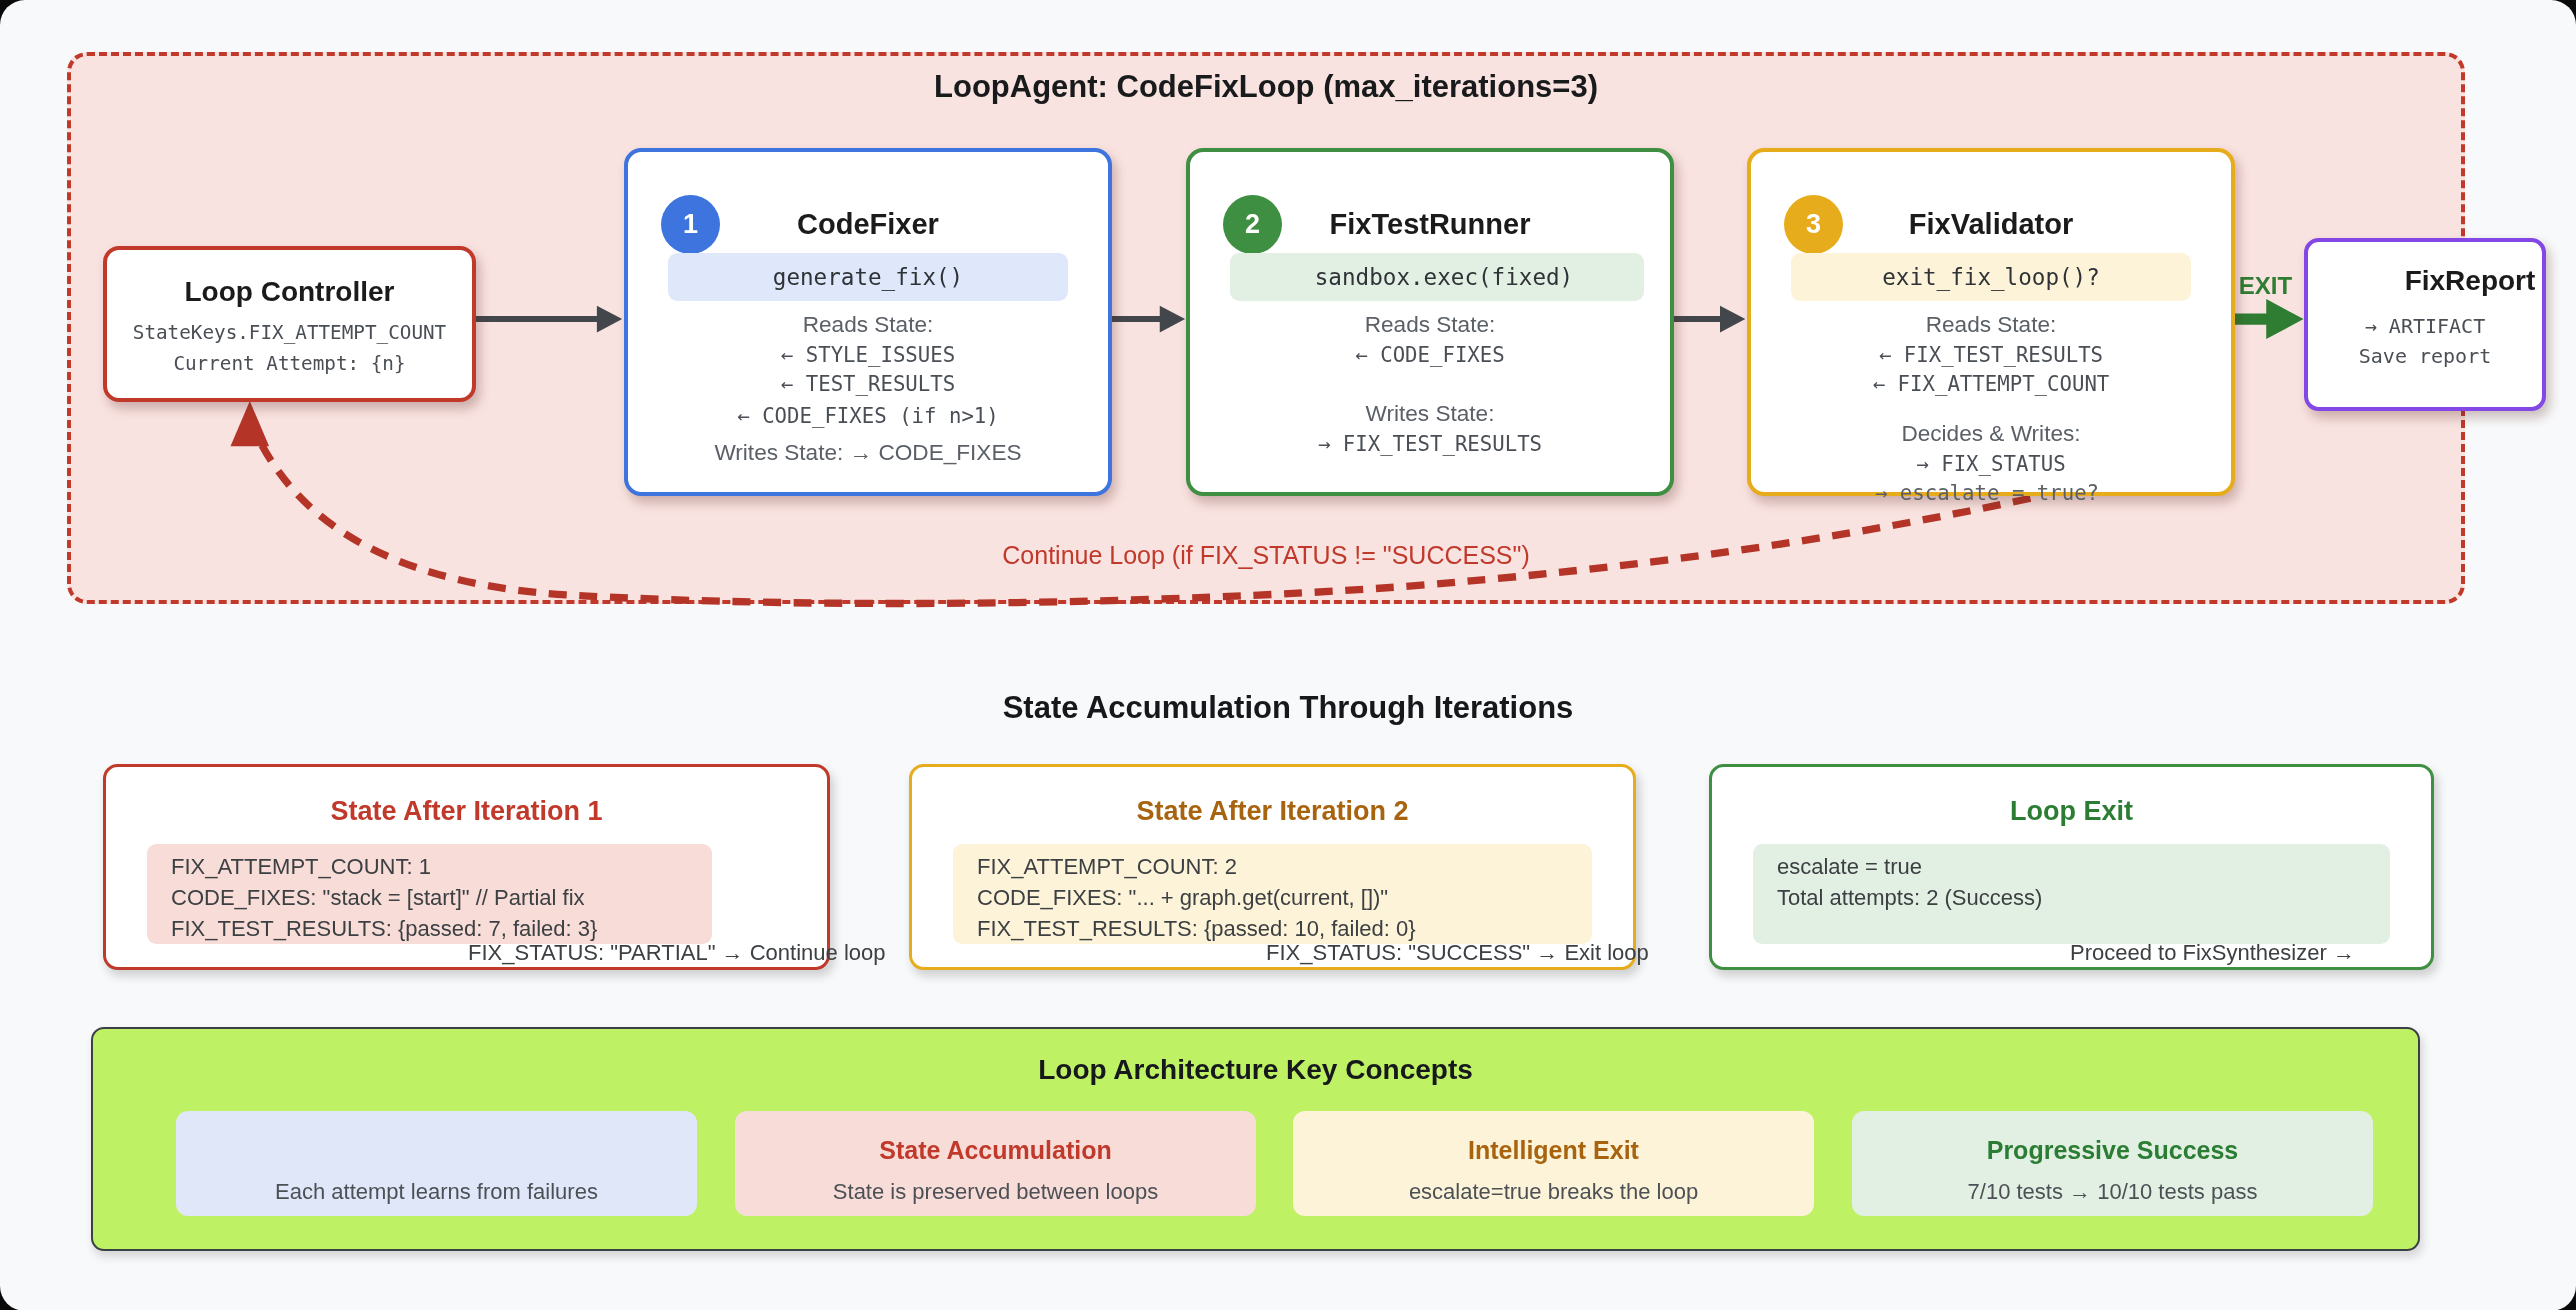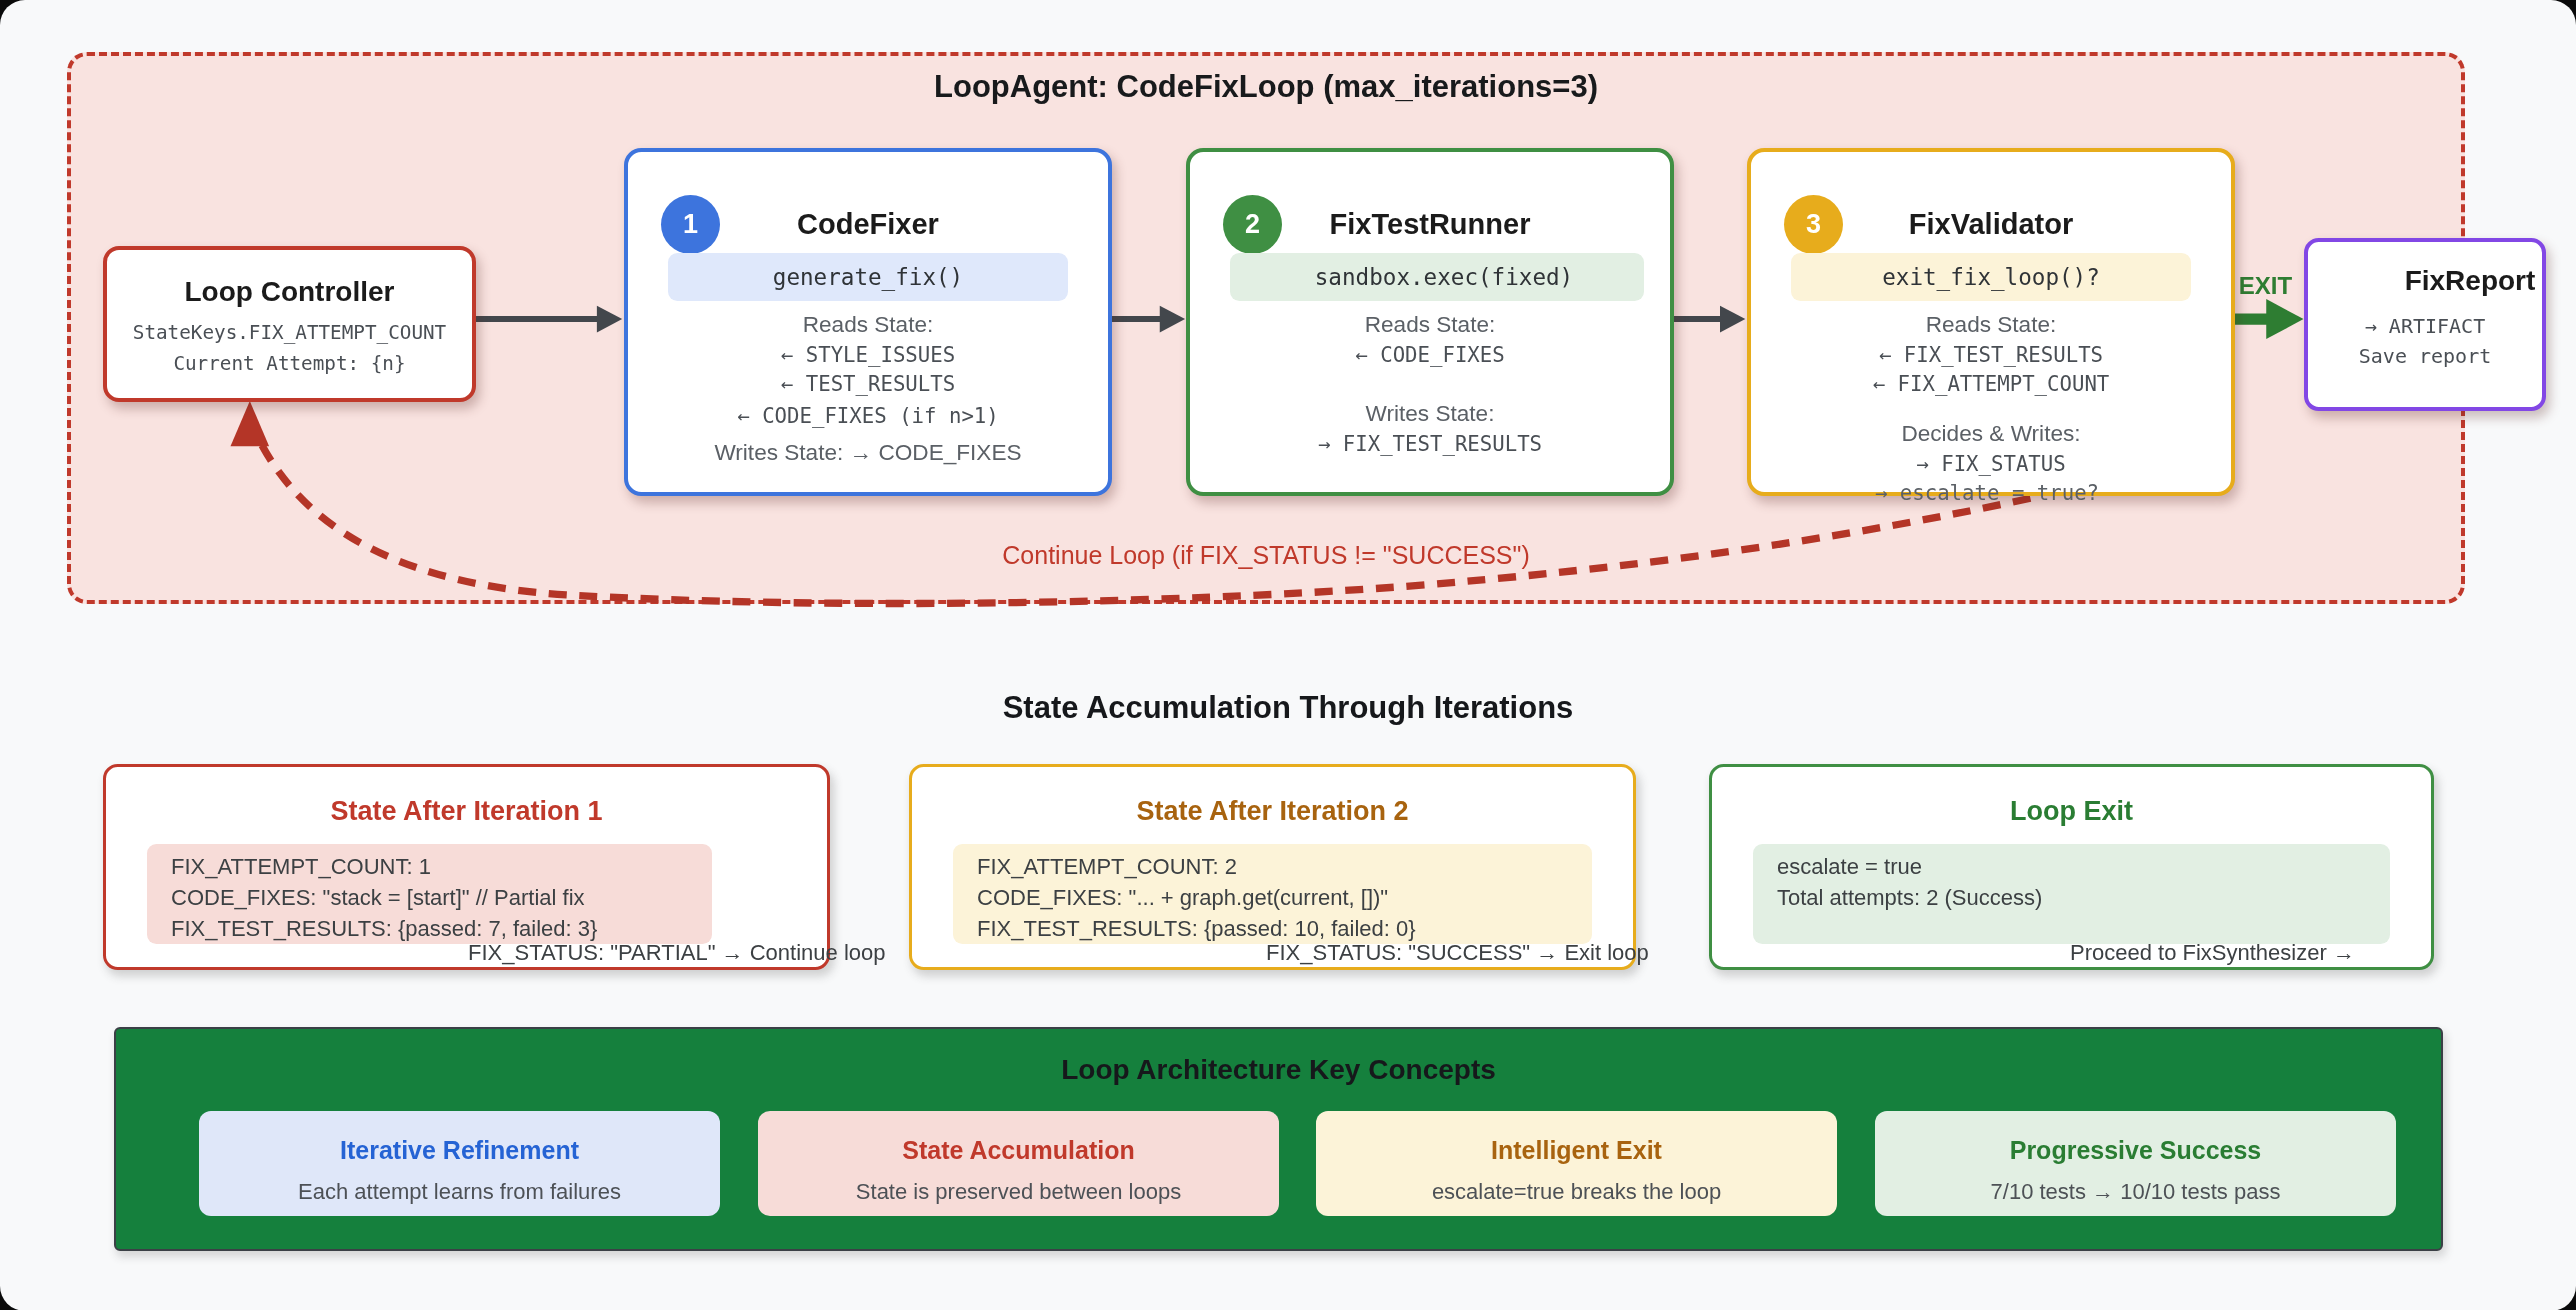--- a/index.html
+++ b/index.html
@@ -130,25 +130,24 @@
 
   <div class="abs code-card" style="left:1709px;width:719px;border-color:#3f8f43;">
     <div class="abs code-card-title" style="color:#2a7d33;">Loop Exit</div>
     <div class="abs code-block" style="width:637px;background:#e2efe3;">
       <div class="code-line">escalate = true</div>
       <div class="code-line">Total attempts: 2 (Success)</div>
     </div>
     <div class="abs ovf" style="left:358px;top:172px;">Proceed to FixSynthesizer →</div>
   </div>
 
-  <div class="abs" style="left:114px;top:1027px;width:2325px;height:220px;background:#15803d;border:2.7px solid #3b4046;border-radius:6px;box-shadow:2.7px 5.3px 8px rgba(60,60,60,.18);">
+  <div class="abs" style="left:91px;top:1027px;width:2325px;height:220px;background:#bef264;border:2.7px solid #3b4046;border-radius:13px;box-shadow:2.7px 5.3px 8px rgba(60,60,60,.18);">
     <div class="abs ctr" style="left:0;top:25px;width:100%;font-size:28px;font-weight:bold;line-height:32px;color:#16181b;">Loop Architecture Key Concepts</div>
 
     <div class="abs chip" style="left:83px;background:#dfe7f9;">
-      <div class="abs chip-title" style="color:#2563d4;">Iterative Refinement</div>
       <div class="abs chip-desc">Each attempt learns from failures</div>
     </div>
     <div class="abs chip" style="left:642px;background:#f7dcd8;">
       <div class="abs chip-title" style="color:#c0392b;">State Accumulation</div>
       <div class="abs chip-desc">State is preserved between loops</div>
     </div>
     <div class="abs chip" style="left:1200px;background:#fcf3d8;">
       <div class="abs chip-title" style="color:#a8630f;">Intelligent Exit</div>
       <div class="abs chip-desc">escalate=true breaks the loop</div>
     </div>

